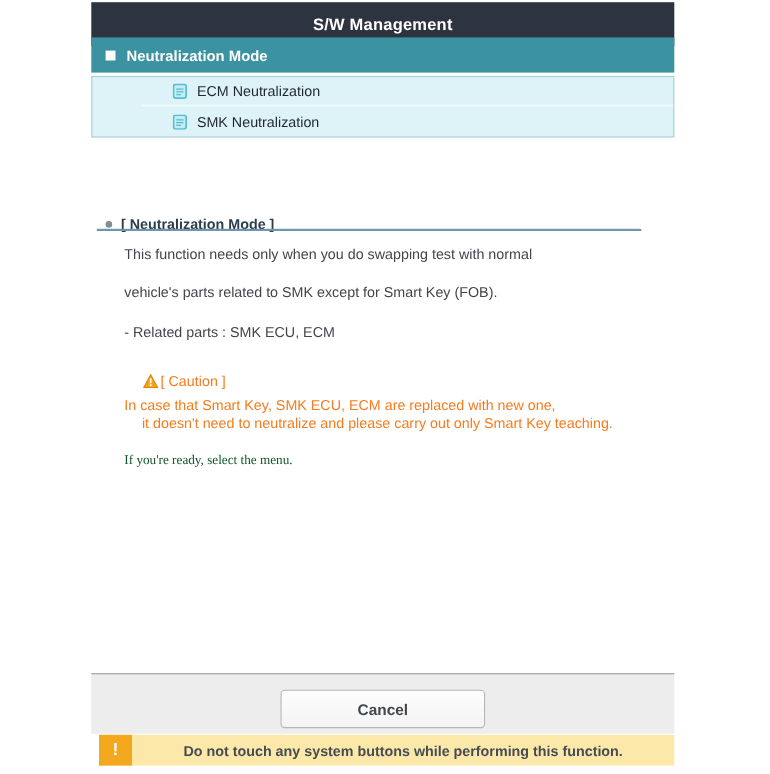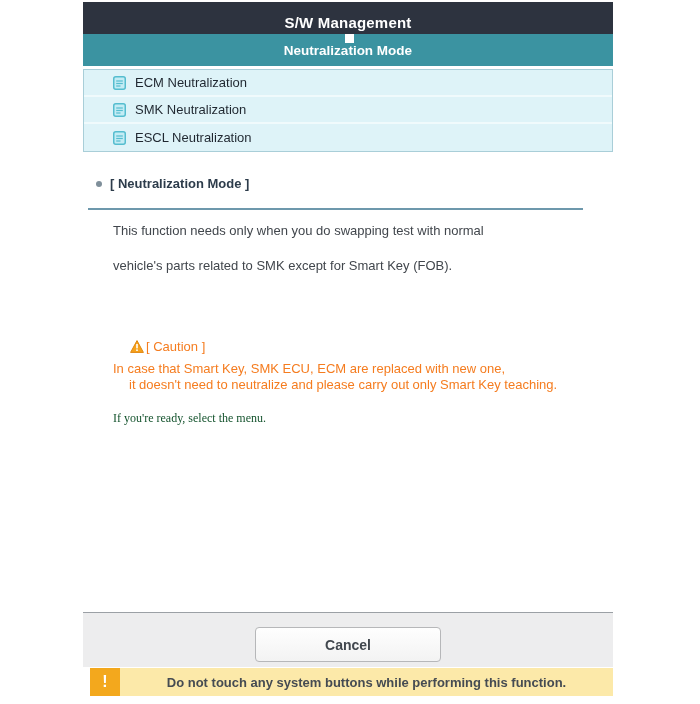--- a/index.html
+++ b/index.html
@@ -11,40 +11,40 @@
   .titlebar {
     position:absolute; left:83px; top:2px; width:530px; height:40px;
     background:#2d333f; color:#ffffff; display:flex; align-items:center; justify-content:center;
     font-size:15px; font-weight:bold; letter-spacing:0.2px;
   }
 
   
   .sectionbar {
     position:absolute; left:83px; top:34px; width:530px; height:32px;
     background:#3b93a1; color:#ffffff; display:flex; align-items:center;
-    font-size:13.5px; font-weight:bold;flex-direction:column;
+    font-size:13.5px; font-weight:bold;
   }
   .sectionbar .sq { width:9px; height:9px; background:#ffffff; margin-left:13px; margin-right:10px; display:inline-block; }
 
   
   .menu {
     position:absolute; left:83px; top:69px; width:530px;
-    background:#def3f8; border:1px solid #a9ced8;
+    background:#def3f8; border:1px solid #a9ced8;padding-left:44px;
   }
   .menu-row {
     height:27px; display:flex; align-items:center; cursor:pointer;
     border-bottom:2px solid #f0fafc; font-size:13px; color:#1f2730;
   }
   .menu-row:last-child { border-bottom:none; }
   .doc-icon { margin-left:29px; margin-right:9px; display:inline-flex; align-items:center; }
 
   
   .desc { position:absolute; left:83px; top:0; width:530px; height:600px; pointer-events:none; }
   .desc-heading {
-    position:absolute; left:13px; top:176px; display:flex; align-items:center;
+    position:absolute; left:13px; top:196px; display:flex; align-items:center;
     font-size:13px; font-weight:bold; color:#2d3c4b;
   }
   .bullet-dot { width:6px; height:6px; border-radius:50%; background:#7f8f9a; margin-right:8px; display:inline-block; }
   .underline { position:absolute; left:5px; top:208px; width:495px; height:2px; background:#6d98ac; }
   .body-line { position:absolute; left:30px; font-size:13px; color:#41464c; white-space:nowrap; }
   .line-1 { top:223px; }
   .line-2 { top:258px; }
   .line-3 { top:294px; }
 
   .caution-heading {
@@ -114,42 +114,32 @@
       <span class="doc-icon">
         <svg width="13" height="14" viewBox="0 0 13 14">
             <rect x="0.75" y="0.75" width="11.5" height="12.5" rx="2" fill="#c4ecf4" stroke="#55bdcf" stroke-width="1.5"></rect>
             <line x1="3.2" y1="5" x2="9.8" y2="5" stroke="#55bdcf" stroke-width="1.2"></line>
             <line x1="3.2" y1="7.5" x2="9.8" y2="7.5" stroke="#55bdcf" stroke-width="1.2"></line>
             <line x1="3.2" y1="10" x2="7.5" y2="10" stroke="#55bdcf" stroke-width="1.2"></line>
           </svg>
       </span>
       <span>SMK Neutralization</span>
     </div>
-    <div class="menu-row">
-      <span class="doc-icon">
-        <svg width="13" height="14" viewBox="0 0 13 14">
-            <rect x="0.75" y="0.75" width="11.5" height="12.5" rx="2" fill="#c4ecf4" stroke="#55bdcf" stroke-width="1.5"></rect>
-            <line x1="3.2" y1="5" x2="9.8" y2="5" stroke="#55bdcf" stroke-width="1.2"></line>
-            <line x1="3.2" y1="7.5" x2="9.8" y2="7.5" stroke="#55bdcf" stroke-width="1.2"></line>
-            <line x1="3.2" y1="10" x2="7.5" y2="10" stroke="#55bdcf" stroke-width="1.2"></line>
-          </svg>
-      </span>
-      <span>ESCL Neutralization</span>
-    </div>
   </div>
 
   <div class="desc">
     <div class="desc-heading">
       <span class="bullet-dot"></span>
       <span>[ Neutralization Mode ]</span>
     </div>
     <div class="underline"></div>
 
     <div class="body-line line-1">This function needs only when you do swapping test with normal</div>
     <div class="body-line line-2">vehicle's parts related to SMK except for Smart Key (FOB).</div>
+    <div class="body-line line-3">- Related parts : SMK ECU, ECM</div>
 
     <div class="caution-heading">
       <svg width="14" height="13" viewBox="0 0 14 13">
           <path d="M7 0.6 L13.4 12.4 H0.6 Z" fill="#f6a21d" stroke="#e0860e" stroke-width="1"></path>
           <rect x="6.2" y="4" width="1.6" height="4.4" fill="#ffffff"></rect>
           <rect x="6.2" y="9.4" width="1.6" height="1.6" fill="#ffffff"></rect>
         </svg>
       <span>[ Caution ]</span>
     </div>
     <div class="caution-line cline-1">In case that Smart Key, SMK ECU, ECM are replaced with new one,</div>

